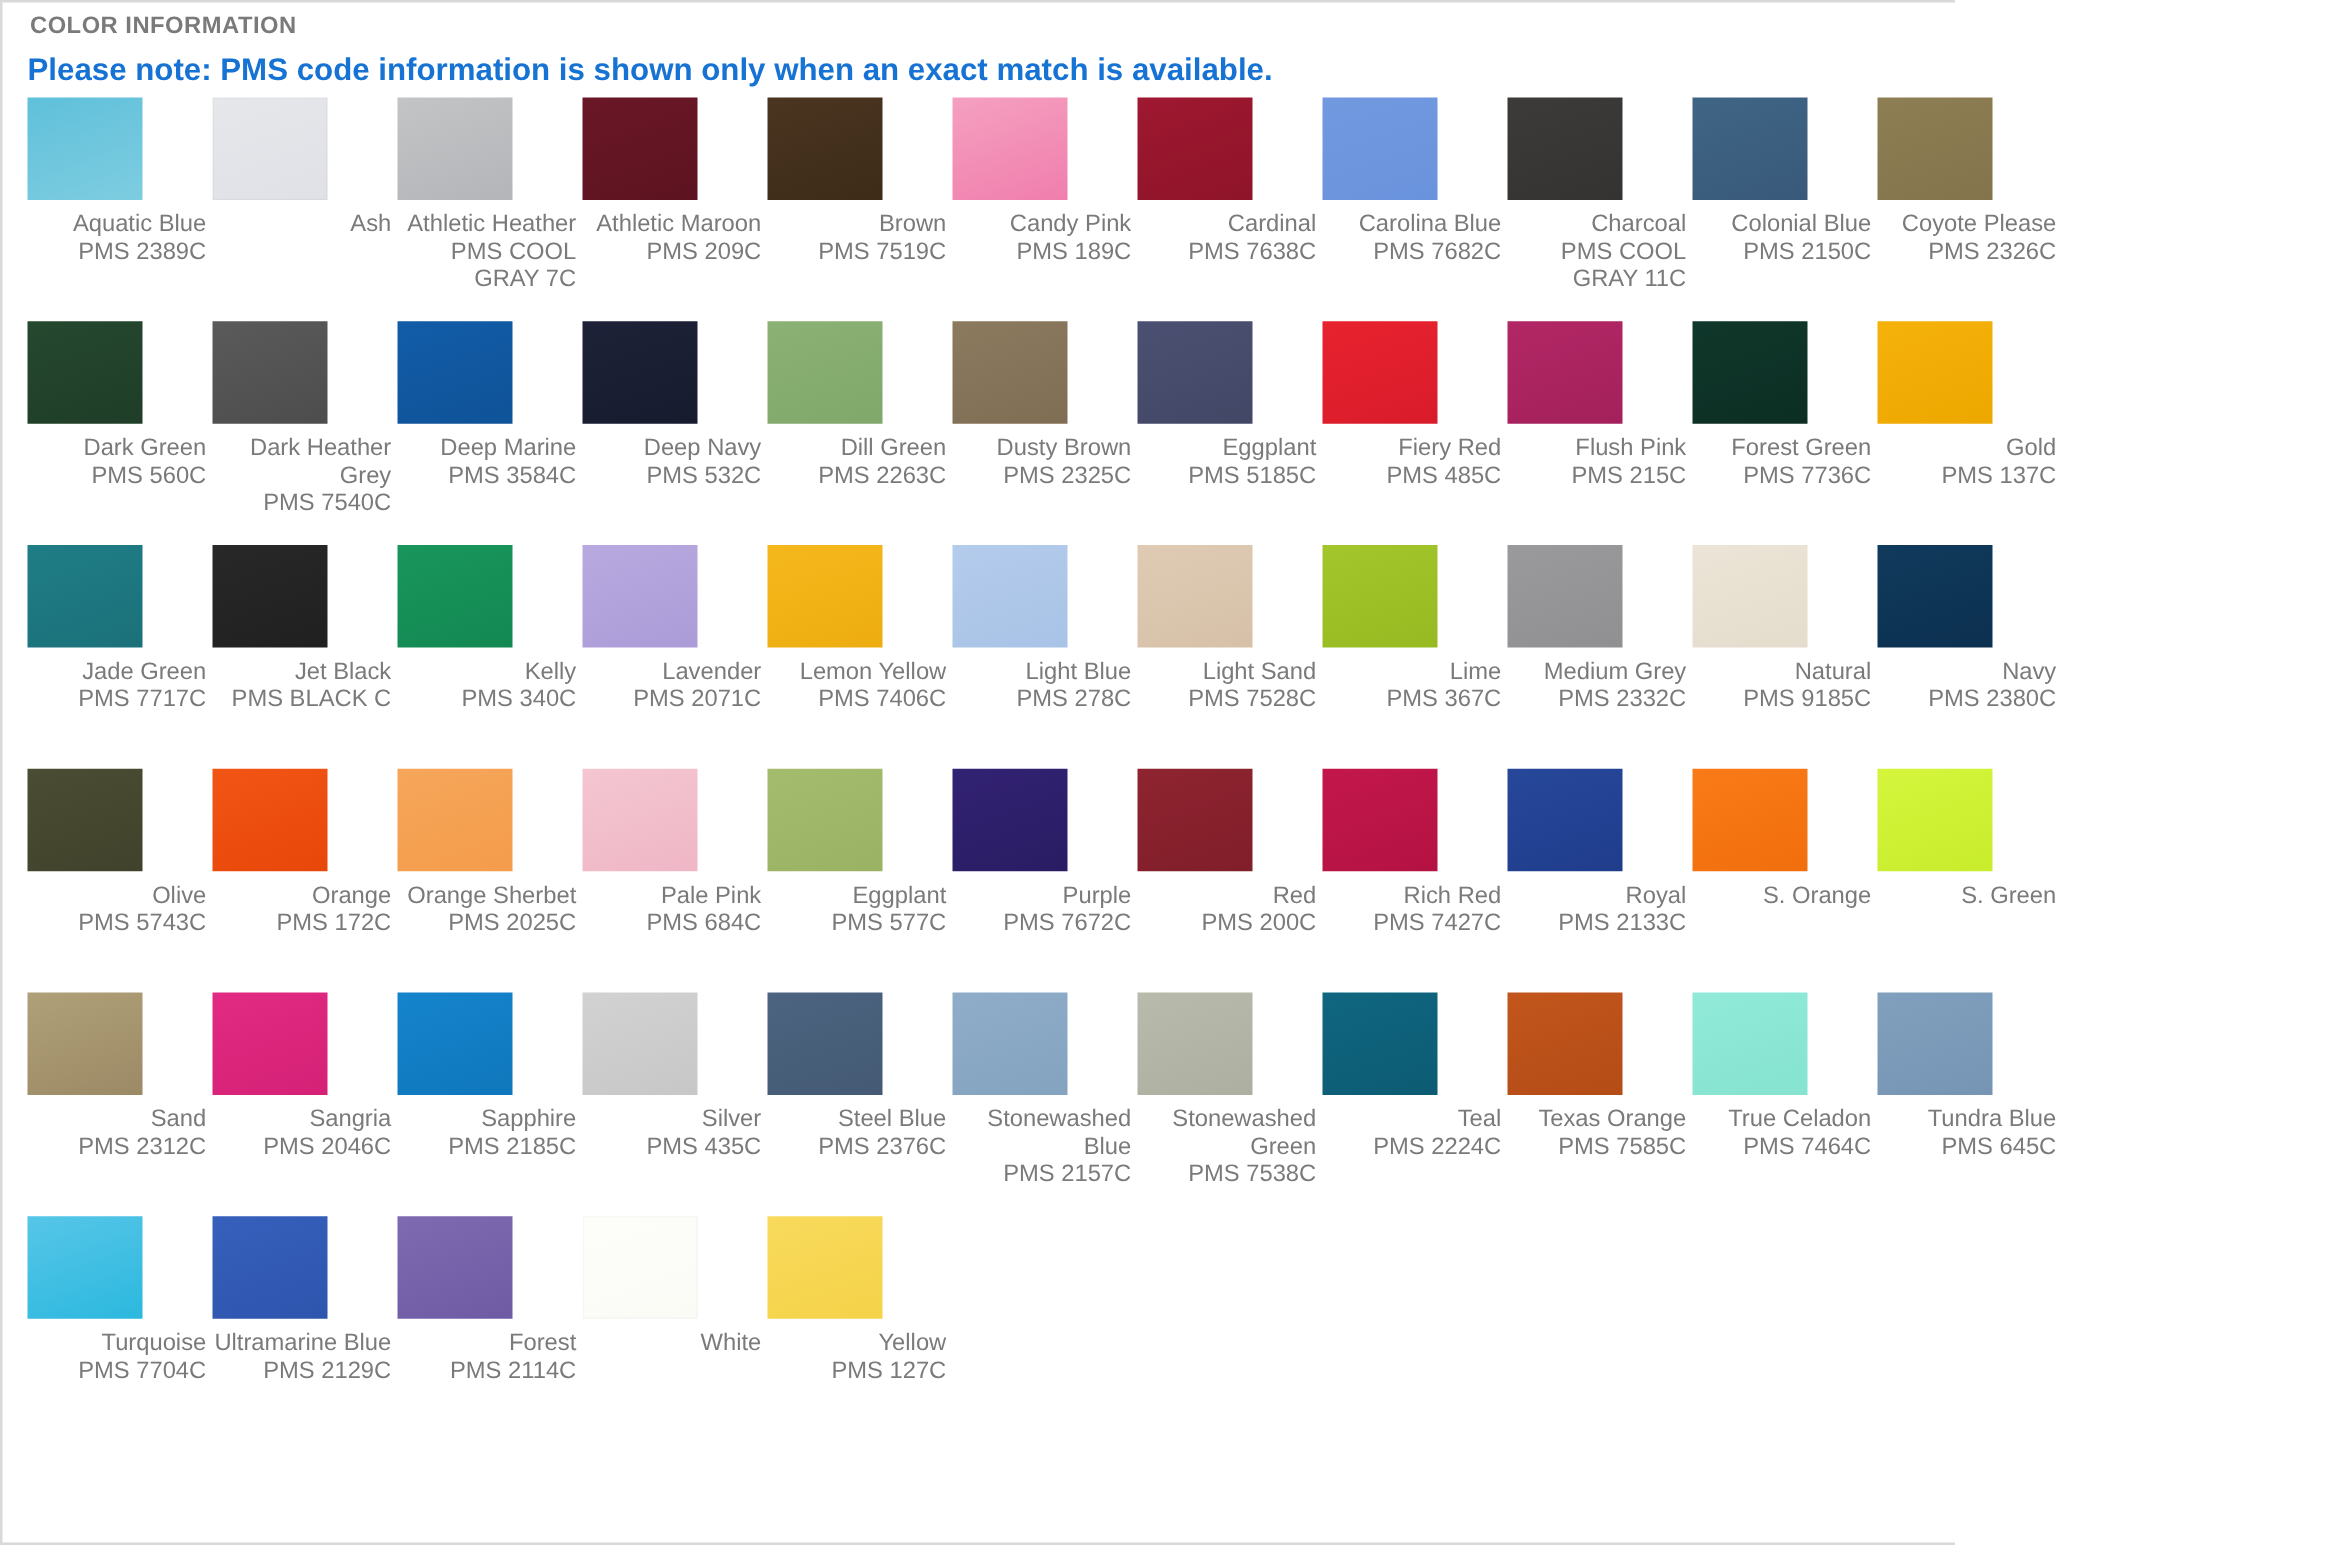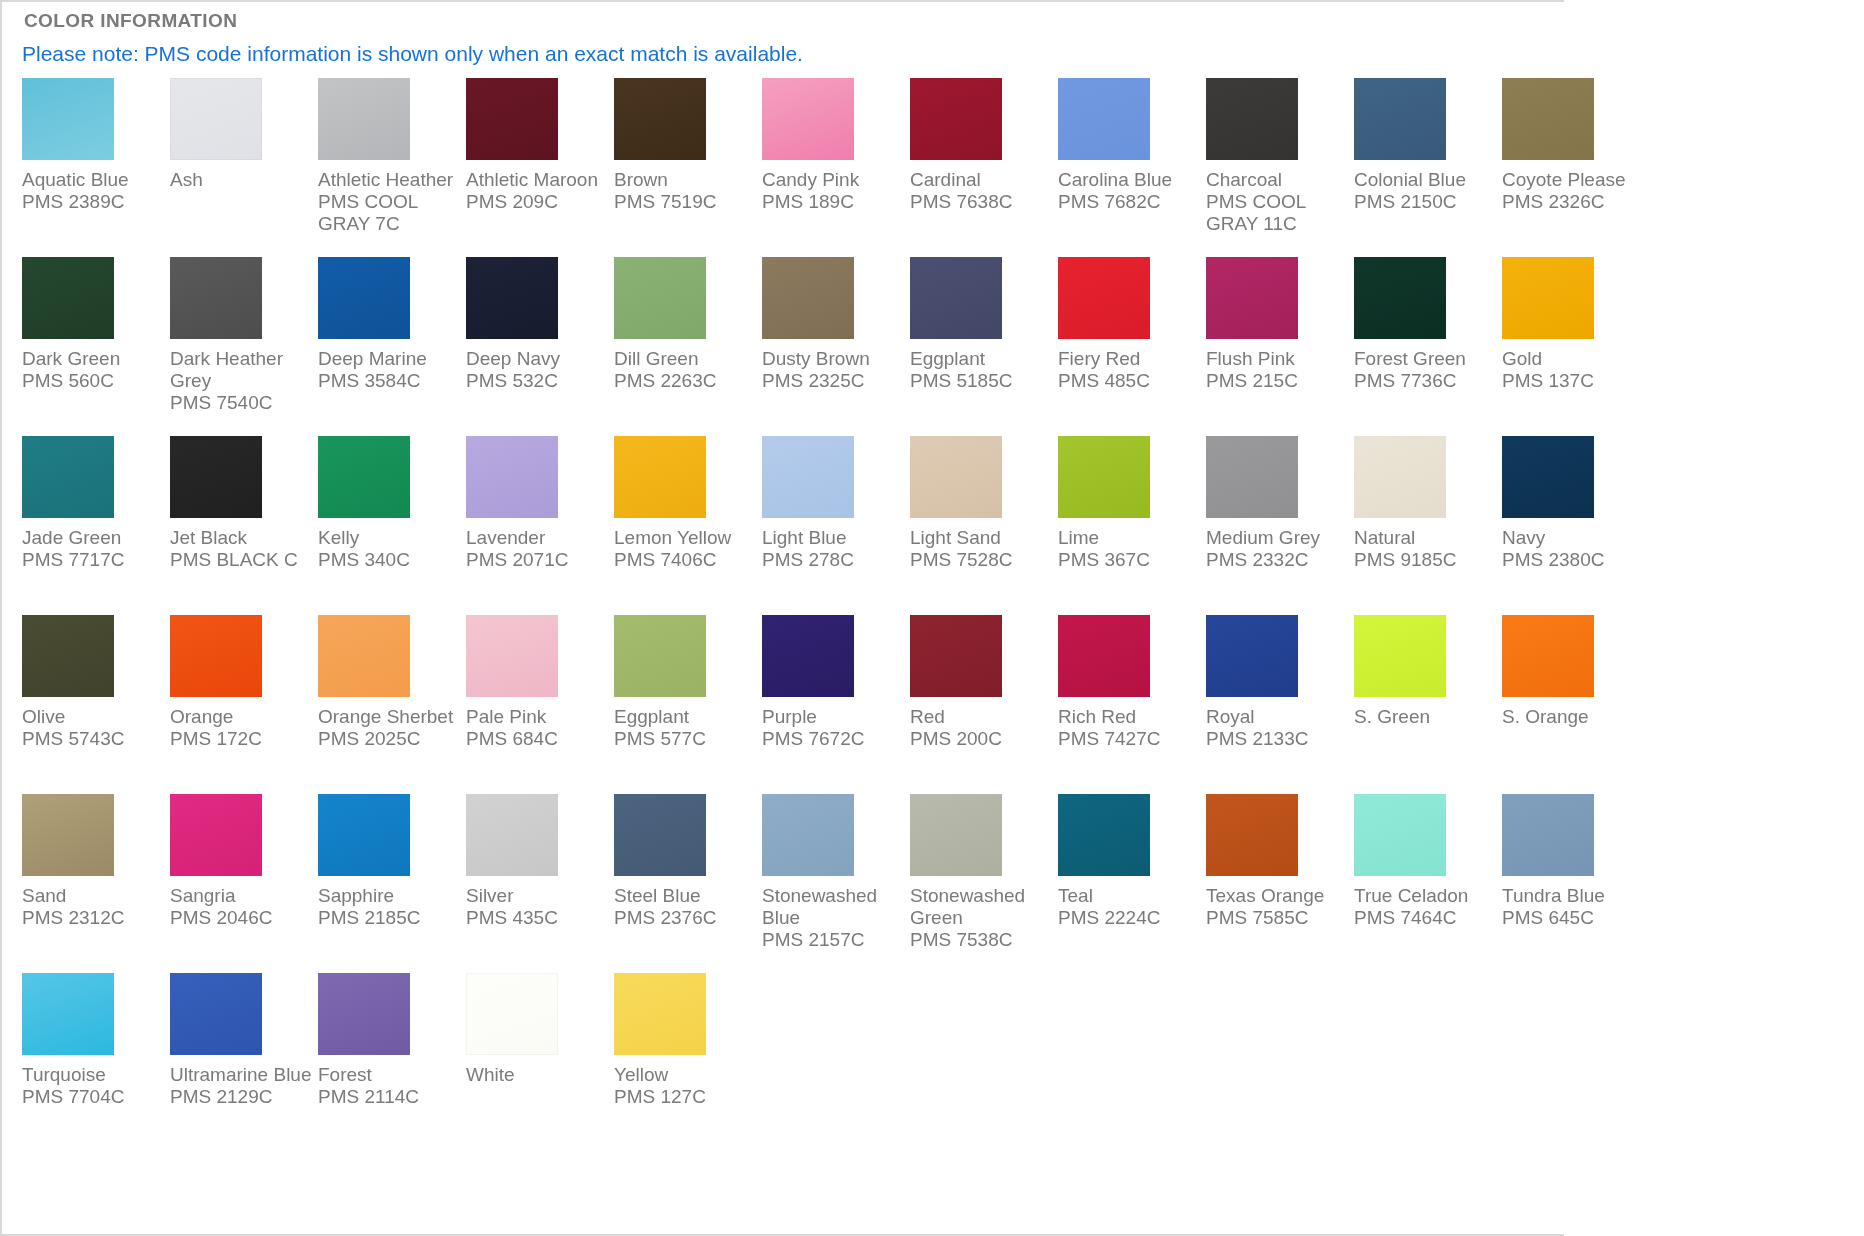--- a/index.html
+++ b/index.html
@@ -15,37 +15,38 @@
   }
   #page {
     position: relative;
     width: 1564px;
     height: 1236px;
     background: #ffffff;
     box-sizing: border-box;
     border-left: 2px solid #d9d9d9;
     border-top: 2px solid #d9d9d9;
     border-bottom: 2px solid #d9d9d9;
+    text-align: right;
   }
   .section-title {
     position: absolute;
     left: 22px;
     top: 8px;
     font-size: 19px;
     font-weight: bold;
     letter-spacing: 0.4px;
     color: #7a7a7a;
     white-space: nowrap;
   }
   .note {
     position: absolute;
     left: 20px;
     top: 40px;
-    font-size: 21px;
-    font-weight: normal;
+    font-size: 25px;
+    font-weight: bold;
     color: #1673d4;
     white-space: nowrap;
   }
   .grid {
     position: absolute;
     left: 20px;
     top: 76px;
     width: 1830px;
     display: grid;
     grid-template-columns: repeat(11, 148px);
@@ -371,29 +372,29 @@
         </div>
       </div>
       <div class="cell">
         <div class="swatch" style="background: linear-gradient(160deg, rgb(39, 71, 154) 0%, rgb(32, 61, 140) 100%);"></div>
         <div class="label">
           <span class="nm">Royal</span>
           <span class="pms">PMS 2133C</span>
         </div>
       </div>
       <div class="cell">
+        <div class="swatch" style="background: linear-gradient(160deg, rgb(249, 123, 24) 0%, rgb(241, 110, 12) 100%);"></div>
+        <div class="label">
+          <span class="nm">S. Orange</span>
+        </div>
+      </div>
+      <div class="cell">
         <div class="swatch" style="background: linear-gradient(160deg, rgb(212, 245, 60) 0%, rgb(200, 237, 44) 100%);"></div>
         <div class="label">
           <span class="nm">S. Green</span>
-        </div>
-      </div>
-      <div class="cell">
-        <div class="swatch" style="background: linear-gradient(160deg, rgb(249, 123, 24) 0%, rgb(241, 110, 12) 100%);"></div>
-        <div class="label">
-          <span class="nm">S. Orange</span>
         </div>
       </div>
       <div class="cell">
         <div class="swatch" style="background: linear-gradient(160deg, rgb(176, 160, 121) 0%, rgb(155, 138, 101) 100%);"></div>
         <div class="label">
           <span class="nm">Sand</span>
           <span class="pms">PMS 2312C</span>
         </div>
       </div>
       <div class="cell">

